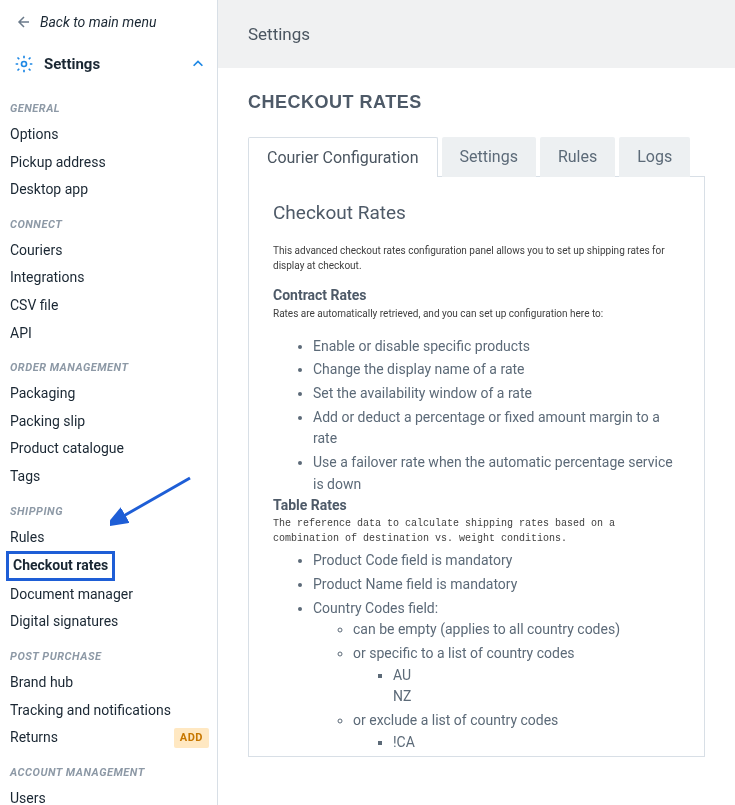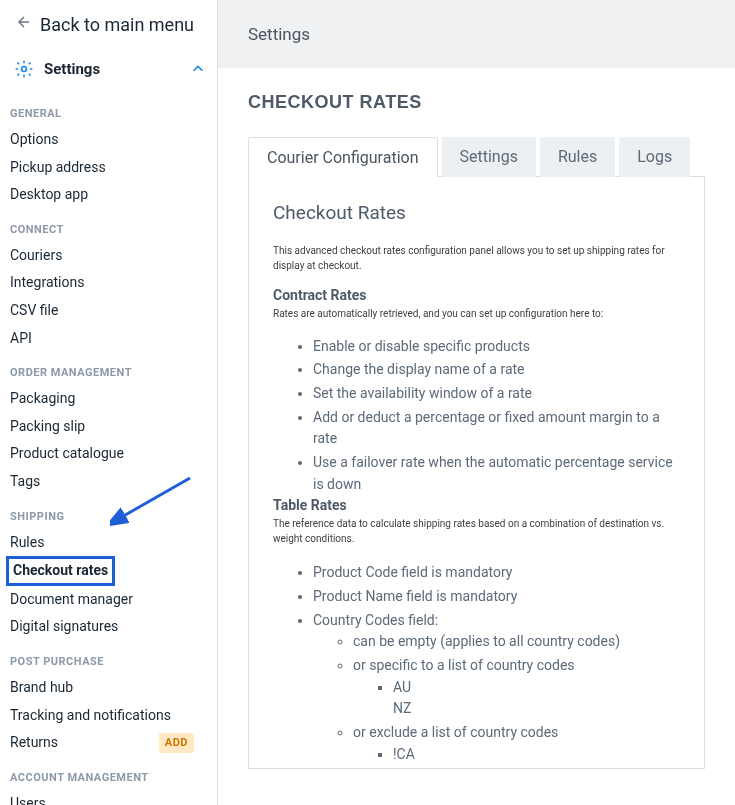--- a/index.html
+++ b/index.html
@@ -1,27 +1,27 @@
 <!DOCTYPE html>
 <html><head>
 <meta charset="utf-8">
 <style>
 * { margin: 0; padding: 0; box-sizing: border-box; }
 body { font-family: -apple-system, BlinkMacSystemFont, "Segoe UI", Roboto, sans-serif; font-size: 14px; color: #1a2733; display: flex; width: 735px; height: 805px; overflow: hidden; }
 .sidebar { width: 218px; border-right: 1px solid #d8dfe6; padding: 14px 0 0 10px; background: #fff; overflow-y: auto; }
 .main { flex: 1; display: flex; flex-direction: column; background: #fff; overflow: hidden; }
-.back-link { display: flex; align-items: flex-start; gap: 10px; padding: 0 0 10px 4px; cursor: pointer; font-size: 18px; color: #1a2733; }
+.back-link { display: flex; align-items: center; gap: 10px; padding: 0 0 10px 4px; cursor: pointer; font-size: 14px; color: #1a2733; font-style: italic; }
 .back-arrow { width: 16px; height: 16px; display: inline-flex; align-items: center; justify-content: center; color: #6b7a8a; }
 .settings-hdr { display: flex; align-items: center; gap: 10px; padding: 14px 12px 14px 4px; cursor: pointer; font-weight: 700; font-size: 15px; color: #1a2733; }
 .gear { width: 20px; height: 20px; color: #1e88e5; }
 .chev { margin-left: auto; width: 14px; height: 14px; color: #1e88e5; }
-.section-label { font-size: 11px; letter-spacing: 0.5px; font-weight: 700; color: #8d99a6; padding: 14px 0 6px 0; }
+.section-label { font-size: 11px; letter-spacing: 0.5px; font-weight: 700; color: #8d99a6; padding: 14px 0 6px 0; font-style: italic; }
 .nav-item { display: flex; align-items: center; padding: 4px 4px 4px 0; cursor: pointer; color: #1a2733; font-size: 14px; line-height: 1.4; position: relative; }
 .nav-item.highlight { border: 3px solid #1e5ed6; padding: 2px 4px; margin-left: -4px; font-weight: 700; width: fit-content; }
-.add-badge { margin-left: auto; margin-right: 19px; background: #ffe8c2; color: #c77700; font-size: 11px; font-weight: 700; padding: 2px 6px; border-radius: 2px; letter-spacing: 0.5px; }
+.add-badge { margin-left: auto; margin-right: 4px; background: #ffe8c2; color: #c77700; font-size: 11px; font-weight: 700; padding: 2px 6px; border-radius: 2px; letter-spacing: 0.5px; }
 .header-bar { background: #f0f1f2; padding: 24px 30px; color: #4a5560; font-size: 17px; font-weight: 400; }
 .content { padding: 24px 30px 0 30px; flex: 1; overflow: hidden; }
 .page-title { font-size: 18px; font-weight: 700; letter-spacing: 0.5px; color: #4e5a68; margin-bottom: 24px; font-family: Arial, sans-serif; }
 .tabs { display: flex; gap: 4px; }
 .tab { padding: 10px 18px; background: #edf0f2; color: #5c6a78; font-size: 16px; cursor: pointer; border-top-left-radius: 2px; border-top-right-radius: 2px; }
 .tab.active { background: #fff; border: 1px solid #d8dfe6; border-bottom: none; color: #4a5560; }
 .panel { border: 1px solid #d8dfe6; padding: 24px 24px 0 24px; margin-top: -1px; overflow: hidden; }
 .panel h2 { font-size: 19px; font-weight: 400; color: #4e5a68; margin-bottom: 20px; }
 .panel p { color: #404040; line-height: 1.45; margin-bottom: 14px; font-size: 10px; }
 .panel strong { font-weight: 700; color: #4e5a68; display: block; margin-bottom: 4px; }
@@ -149,21 +149,21 @@
       <p style="">Rates are automatically retrieved, and you can set up configuration here to:</p>
       <ul id="contract-bullets">
           <li>Enable or disable specific products</li>
           <li>Change the display name of a rate</li>
           <li>Set the availability window of a rate</li>
           <li>Add or deduct a percentage or fixed amount margin to a rate</li>
           <li>Use a failover rate when the automatic percentage service is down</li>
         </ul>
 
       <strong style="margin-top:2px;">Table Rates</strong>
-      <p style="margin-bottom:16px;">The reference data to calculate shipping rates based on a combination of destination vs. weight conditions.</p>
+      <p style="margin-bottom:4px;font-family:Liberation Mono, monospace;">The reference data to calculate shipping rates based on a combination of destination vs. weight conditions.</p>
       <ul>
         <li>Product Code field is mandatory</li>
         <li>Product Name field is mandatory</li>
         <li>
           <span>Country Codes field:</span>
           <ul>
             <li>can be empty (applies to all country codes)</li>
             <li>
               <span>or specific to a list of country codes</span>
               <ul>

